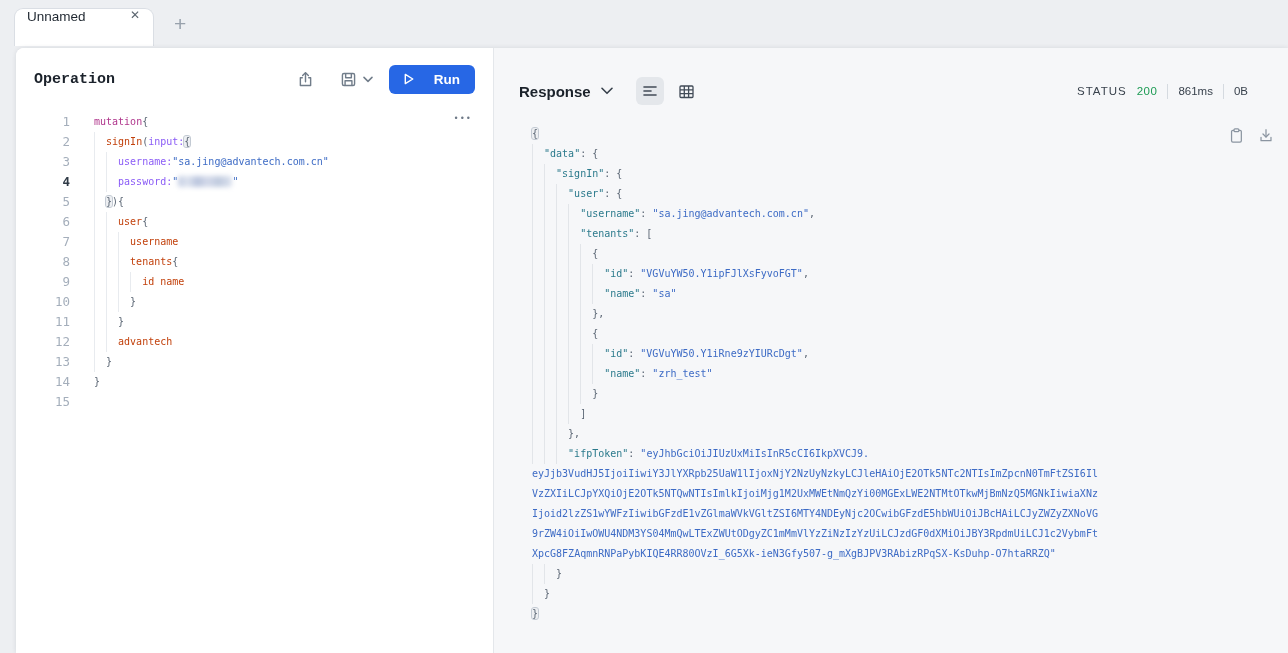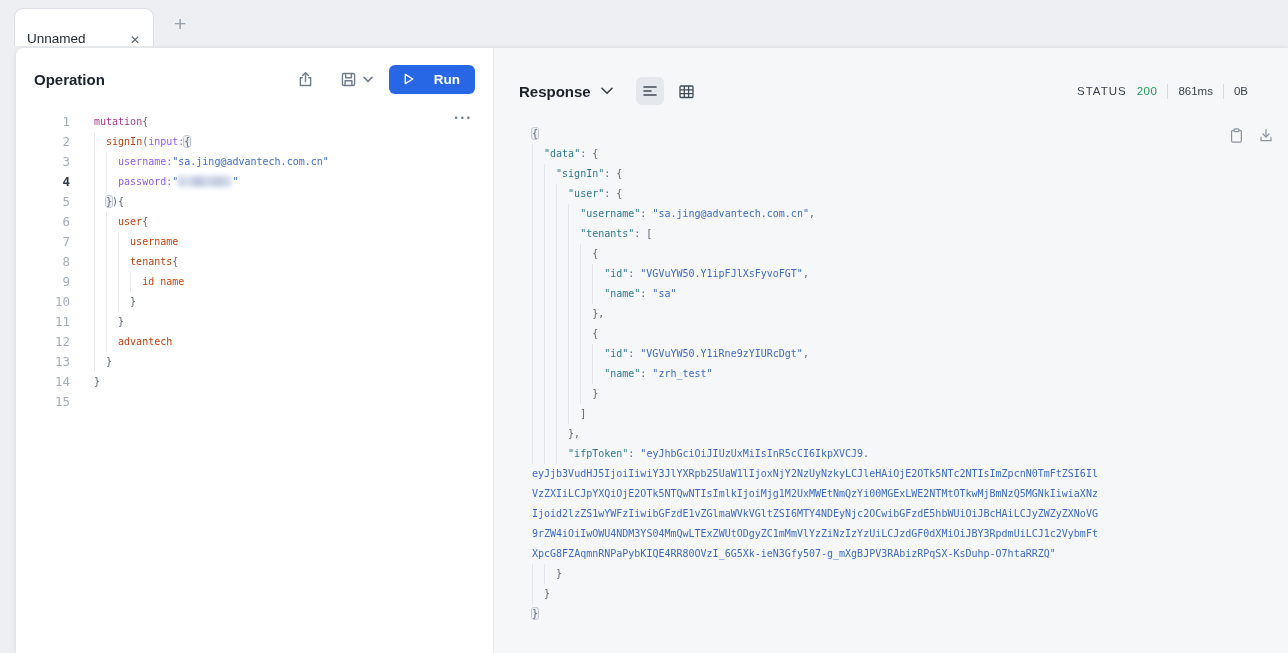--- a/index.html
+++ b/index.html
@@ -3,37 +3,37 @@
 <meta charset="utf-8">
 <style>
   * { margin:0; padding:0; box-sizing:border-box; }
   html,body { width:1288px; height:653px; overflow:hidden; }
   body { background:#edeff2; font-family:"Liberation Sans", sans-serif; }
 
   
   .tabbar { height:46px; display:flex; align-items:flex-end; padding-left:14px; }
   .tab { background:#ffffff; border:1px solid #dadee4; border-bottom:none;
          border-radius:9px 9px 0 0; height:38px; width:140px;
-         display:flex; align-items:flex-end; padding:0 13px 0 12px; gap:8px; cursor:pointer; }
+         display:flex; align-items:flex-start; padding:0 13px 0 12px; gap:8px; cursor:pointer; }
   .tab-title { font-size:13.5px; color:#1f2730; flex:1; }
   .tab-close { color:#5c6670; font-size:12px; line-height:1; }
   .newtab { color:#98a1ac; font-size:21px; font-weight:400; margin:0 0 12px 20px; line-height:1; cursor:pointer; }
 
   
   .card { position:absolute; top:48px; left:16px; right:0; bottom:0; background:#ffffff;
           border-radius:8px 0 0 0; box-shadow:0 0 5px rgba(20,28,40,.10); display:flex; overflow:hidden; }
   .left-panel  { width:477px; display:flex; flex-direction:column; position:relative; background:#fff; }
   .right-panel { flex:1; background:#f6f7f9; border-left:1px solid #e4e7eb; position:relative; display:flex; flex-direction:column; }
 
   
   .phead { height:62px; display:flex; align-items:center; flex:none; }
   .left-panel .phead  { padding:0 18px; }
   .right-panel .phead { padding:0 40px 0 25px;margin-top:12px; }
   .ptitle { font-size:15px; font-weight:bold; color:#1b222b; }
-  .left-panel .ptitle { margin-right:auto; }
+  .left-panel .ptitle { margin-right:auto;font-family:Liberation Mono, monospace; }
 
   .hicon { display:flex; align-items:center; color:#717d8a; cursor:pointer; }
   .share-ic { margin-right:24px; }
   .save-grp { display:flex; align-items:center; gap:5px; margin-right:16px; }
 
   .run-btn { display:flex; align-items:center; gap:20px; background:#2767e5; color:#fff;
              border:none; border-radius:6px; height:29px; padding:0 15px;
              font-family:"Liberation Sans",sans-serif; font-size:13.5px; font-weight:bold; cursor:pointer; }
 
   .resp-chev { margin-left:10px; display:flex; align-items:center; cursor:pointer; }

